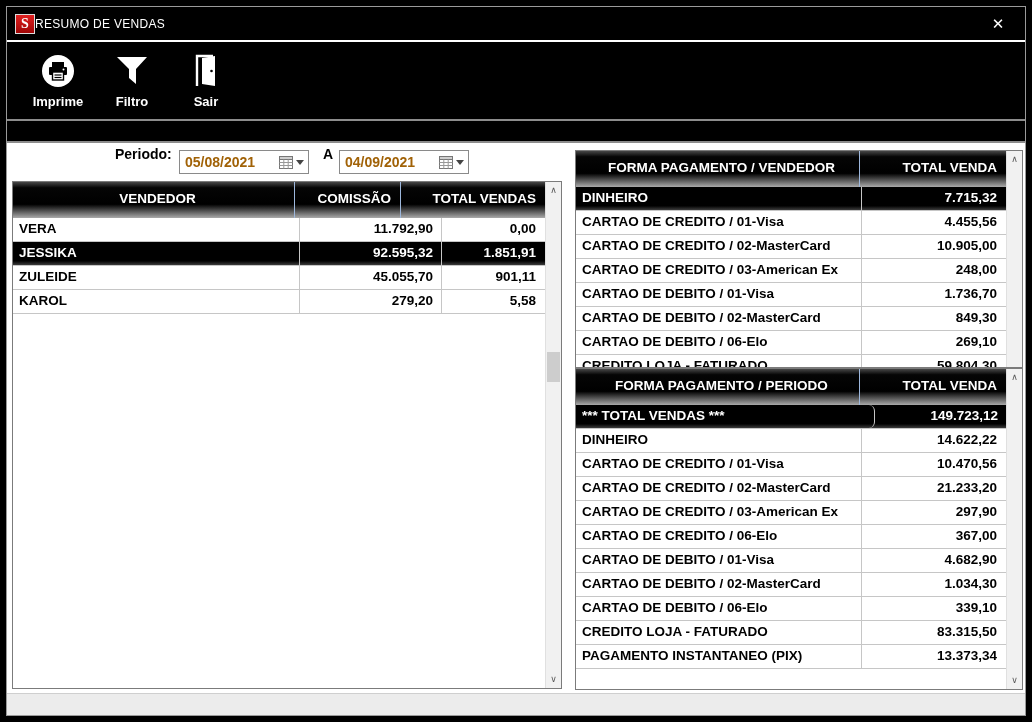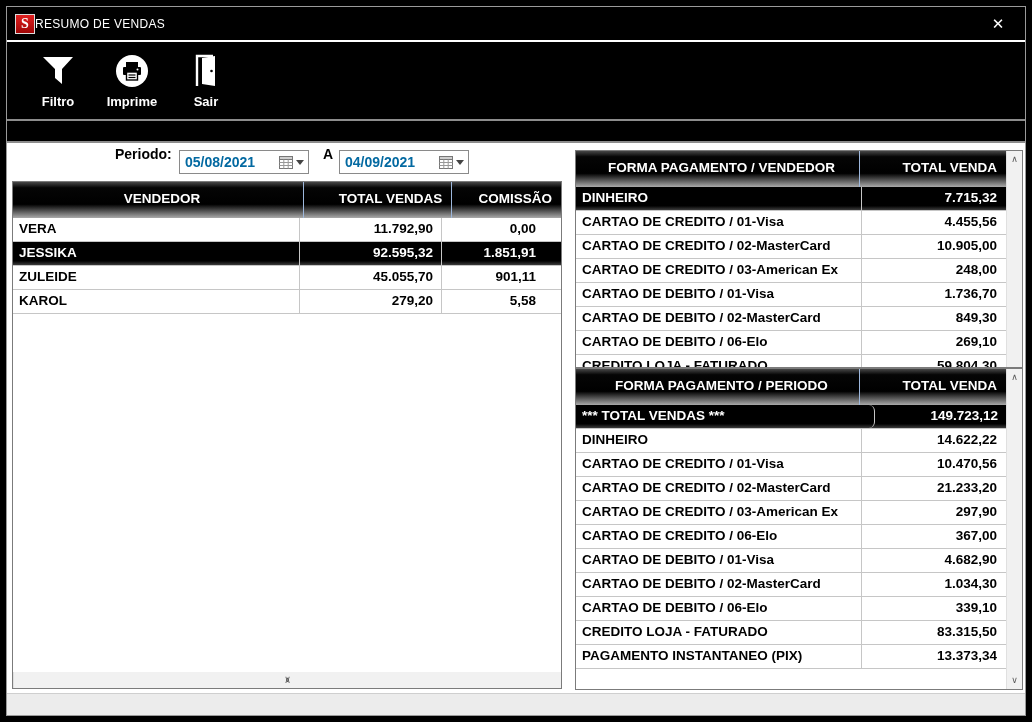--- a/index.html
+++ b/index.html
@@ -43,21 +43,21 @@
   .content { position:absolute; top:136px; left:0; right:0; bottom:22px; background:#fff; }
   .statusbar { position:absolute; bottom:0; left:0; right:0; height:22px; background:#ececec; border-top:1px solid #cfcfcf; }
   .period-label { position:absolute; left:108px; top:3px; font-weight:bold; font-size:14px; color:#000;text-align:center; }
   .date-field {
     position:absolute; top:0; height:24px; width:130px;
     border:1px solid #8a8a8a; background:#fff;
     display:flex; align-items:center;
   }
   .date-field input {
     border:none; outline:none; width:86px; height:20px;
-    font-family:"Liberation Sans", sans-serif; font-weight:bold; font-size:14px; color:#0369a1;
+    font-family:"Liberation Sans", sans-serif; font-weight:bold; font-size:14px; color:#a16207;
     padding-left:5px; background:transparent;
   }
   .date-icons { display:flex; align-items:center; gap:3px; margin-left:auto; margin-right:4px; }
   .drop-arrow { width:0; height:0; border-left:4px solid transparent; border-right:4px solid transparent; border-top:5px solid #444; }
   .a-label { position:absolute; left:316px; top:3px; font-weight:bold; font-size:14px; color:#000; }
 
   
   .panel { position:absolute; border:1px solid #7b7b7b; background:#fff; display:flex; overflow:hidden; }
   .grid { flex:1 1 auto; overflow:hidden; background:#fff; }
   .grid-header {
@@ -84,58 +84,58 @@
   .scroll-arrow {
     position:absolute; left:0; width:100%; height:15px;
     display:flex; align-items:center; justify-content:center;
     color:#5a5a5a; font-size:9px; line-height:9px;
   }
   .scroll-arrow.up { top:1px; }
   .scroll-arrow.down { bottom:1px; }
   .scroll-thumb { position:absolute; left:1px; width:13px; background:#cdcdcd; }
 
   
-  #vendors-panel { left:5px; top:38px; width:550px; height:508px;flex-direction:column; }
+  #vendors-panel { left:5px; top:38px; width:550px; height:508px; }
   #pay-vendor-panel { left:568px; top:7px; width:448px; height:218px; }
   #pay-period-panel { left:568px; top:225px; width:448px; height:322px; }
 </style>
 </head>
 <body>
 
 <div class="frame">
 
   <div class="titlebar">
     <div class="app-logo">S</div>
     <div class="title-text">RESUMO DE VENDAS</div>
     <div class="close-btn">✕</div>
   </div>
   <div class="title-sep"></div>
 
   <div class="toolbar">
-    <div class="tool-btn">
-      <div class="tool-icon">
-        <svg width="34" height="32" viewBox="0 0 34 32">
-            <path d="M2 2 H32 L21 14 V29 L14 23 V14 Z" fill="#fff"></path>
-          </svg>
-      </div>
-      <div class="tool-label">Filtro</div>
-    </div>
     <div class="tool-btn">
       <div class="tool-icon">
         <svg width="36" height="36" viewBox="0 0 36 36">
           <circle cx="18" cy="18" r="16" fill="#fff"></circle>
           <rect x="12" y="9" width="12" height="5" fill="#000"></rect>
           <rect x="9" y="14" width="18" height="8" rx="1" fill="#000"></rect>
           <circle cx="23.5" cy="16.5" r="1" fill="#fff"></circle>
           <rect x="12.5" y="19" width="11" height="8" fill="#fff" stroke="#000" stroke-width="1.4"></rect>
           <line x1="14.5" y1="22" x2="21.5" y2="22" stroke="#000" stroke-width="1.2"></line>
           <line x1="14.5" y1="24.5" x2="21.5" y2="24.5" stroke="#000" stroke-width="1.2"></line>
         </svg>
       </div>
       <div class="tool-label">Imprime</div>
+    </div>
+    <div class="tool-btn">
+      <div class="tool-icon">
+        <svg width="34" height="32" viewBox="0 0 34 32">
+            <path d="M2 2 H32 L21 14 V29 L14 23 V14 Z" fill="#fff"></path>
+          </svg>
+      </div>
+      <div class="tool-label">Filtro</div>
     </div>
     <div class="tool-btn">
       <div class="tool-icon">
         <svg width="26" height="34" viewBox="0 0 26 34">
           <path d="M4 32 V2 H20" stroke="#fff" stroke-width="2.4" fill="none"></path>
           <path d="M9 4 L22 2 V32 L9 30 Z" fill="#fff"></path>
           <circle cx="18.5" cy="17" r="1.3" fill="#000"></circle>
         </svg>
       </div>
       <div class="tool-label">Sair</div>
@@ -174,22 +174,22 @@
           <line x1="0.5" y1="9.5" x2="13.5" y2="9.5" stroke="#999"></line>
         </svg>
         <span class="drop-arrow"></span>
       </span>
     </div>
 
     <div class="panel" id="vendors-panel">
       <div class="grid">
           <div class="grid-header">
             <div class="hcell c0" style="width: 287px;">VENDEDOR</div>
+            <div class="hcell c2" style="width: 102px;">COMISSÃO</div>
             <div class="hcell c1" style="width: 142px;">TOTAL VENDAS</div>
-            <div class="hcell c2" style="width: 102px;">COMISSÃO</div>
           </div>
           <div class="grid-row">
             <div class="cell c0" style="width: 287px;">VERA</div>
             <div class="cell c1" style="width: 142px;">11.792,90</div>
             <div class="cell c2" style="width: 102px;">0,00</div>
           </div>
           <div class="grid-row selected">
             <div class="cell c0" style="width: 287px;">JESSIKA</div>
             <div class="cell c1" style="width: 142px;">92.595,32</div>
             <div class="cell c2" style="width: 102px;">1.851,91</div>

